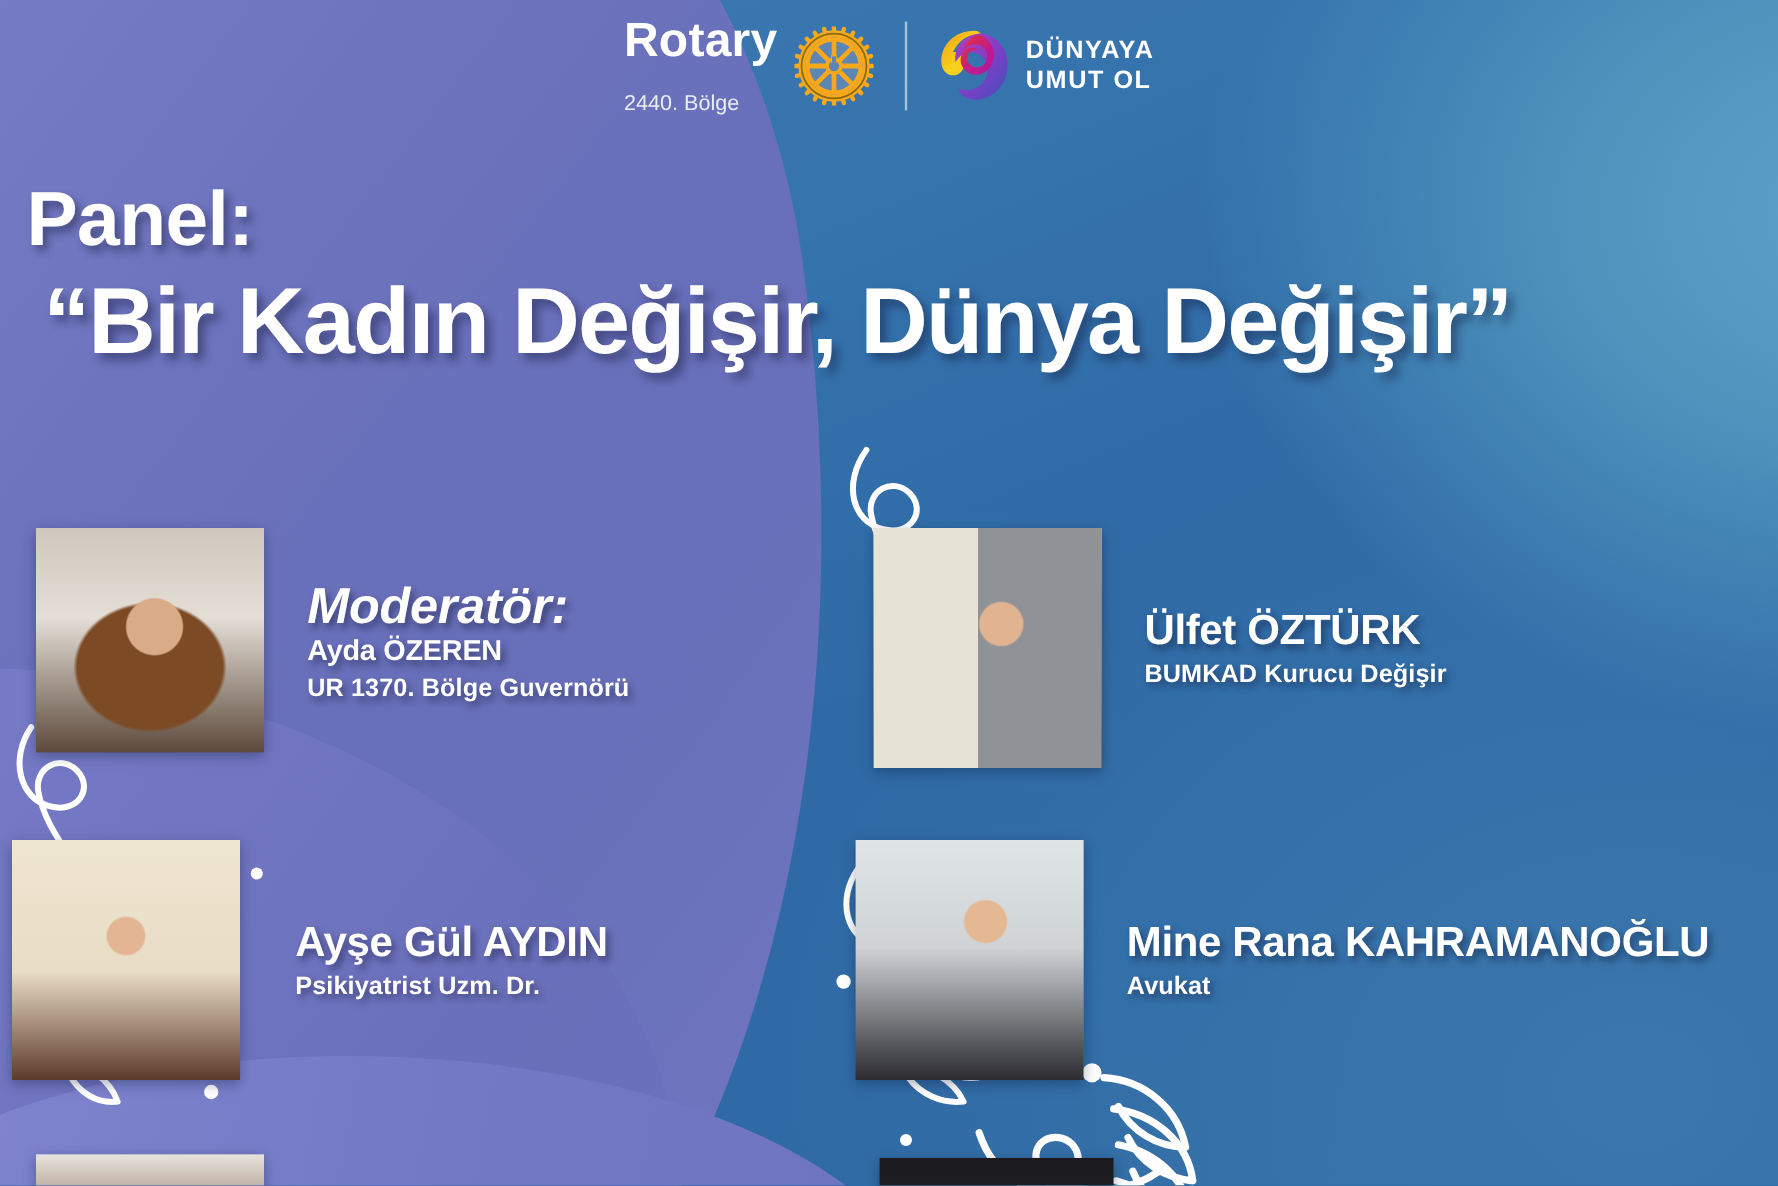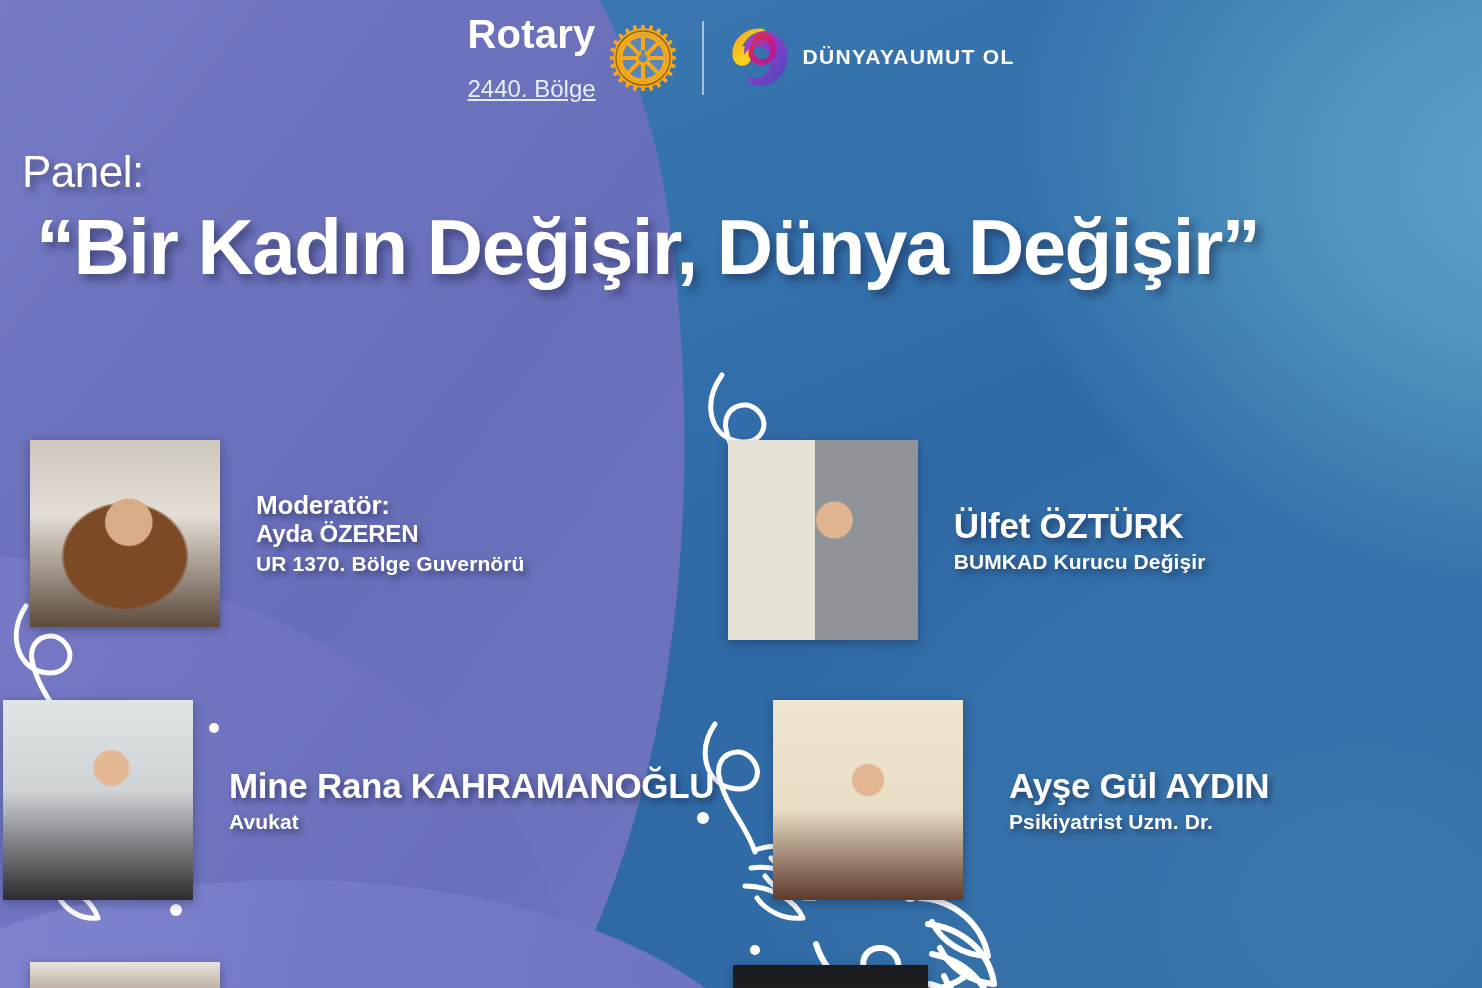--- a/index.html
+++ b/index.html
@@ -42,36 +42,36 @@
     position:absolute;left:0;top:14px;width:100%;
     display:flex;justify-content:center;align-items:center;gap:0;
     z-index:8;
   }
   .rotary-lockup{display:flex;align-items:center;gap:14px;}
   .rotary-words{display:flex;flex-direction:column;align-items:flex-start;line-height:1;}
   .rotary-name{
     color:#ffffff;font-size:40px;font-weight:bold;letter-spacing:.2px;
     font-family:"Liberation Sans",sans-serif;
   }
-  .rotary-region{color:#e8eef5;font-size:24px;margin-top:23px;font-weight:400;text-decoration:underline;}
+  .rotary-region{color:#e8eef5;font-size:18px;margin-top:23px;font-weight:400;}
   .wheel{width:66px;height:66px;display:block;}
   .divider{
     width:2px;height:74px;background:rgba(255,255,255,.55);
     margin:0 26px 0 26px;
   }
   .hope-lockup{display:flex;align-items:center;gap:13px;}
   .hope-mark{width:60px;height:66px;display:block;}
   .hope-words{
-    display:flex;flex-direction:row;color:#fff;
+    display:flex;flex-direction:column;color:#fff;
     font-size:21px;font-weight:bold;letter-spacing:1.3px;line-height:1.18;
   }
   
   .title-wrap{position:absolute;left:22px;top:150px;z-index:7;}
   .title-kicker{
-    color:#fff;font-size:44px;font-weight:normal;letter-spacing:-.5px;
+    color:#fff;font-size:64px;font-weight:bold;letter-spacing:-.5px;
     text-shadow:4px 5px 7px rgba(20,25,60,.45);
     line-height:1.0;margin:0 0 12px 0;
   }
   .title-main{
     color:#fff;font-size:78px;font-weight:bold;letter-spacing:-1.5px;
     text-shadow:5px 6px 8px rgba(20,25,60,.45);
     line-height:1.02;margin:14px;white-space:nowrap;
   }
   
   .grid{position:absolute;left:0;top:440px;width:1482px;z-index:7;}
@@ -80,21 +80,21 @@
   .cell.left{width:700px;padding-left:30px;}
   .cell.right{width:760px;padding-left:3px;}
   .photo{
     width:190px;height:187px;flex:0 0 190px;
     background-size:cover;background-position:center top;
     box-shadow:0 3px 10px rgba(10,20,50,.35);
   }
   .photo.tall{height:200px;}
   .person{margin-left:36px;color:#fff;text-shadow:3px 4px 6px rgba(18,24,58,.5);}
   .person.r{margin-left:36px;}
-  .role-line{font-size:26px;font-weight:bold;line-height:1.14;letter-spacing:-.2px;}
+  .role-line{font-size:42px;font-weight:bold;line-height:1.14;letter-spacing:-.2px;font-style:italic;}
   .name-line{font-size:24px;font-weight:bold;line-height:1.14;letter-spacing:-.2px;}
   .sub-line{font-size:21px;font-weight:bold;margin-top:5px;letter-spacing:.1px;}
   .name-big{font-size:35px;font-weight:bold;line-height:1.12;letter-spacing:-.3px;white-space:nowrap;}
   
   .deco{position:absolute;pointer-events:none;z-index:6;}
   .deco svg{display:block;overflow:visible;}
   .deco path,.deco circle.ln{fill:none;stroke:#ffffff;stroke-linecap:round;stroke-linejoin:round;}
   .dot{fill:#ffffff;}
   
   .p1{background:
@@ -294,34 +294,34 @@
       <div class="cell right">
         <div class="photo p2 tall"></div>
         <div class="person r">
           <div class="name-big">Ülfet ÖZTÜRK</div>
           <div class="sub-line">BUMKAD Kurucu Değişir</div>
         </div>
       </div>
     </div>
 
     <div class="row" style="margin-top:60px;">
+      <div class="cell left" style="padding-left:10px;">
+        <div class="photo p3 tall"></div>
+        <div class="person" style="margin-left:46px;">
+          <div class="name-big">Ayşe Gül AYDIN</div>
+          <div class="sub-line">Psikiyatrist Uzm. Dr.</div>
+        </div>
+      </div>
       <div class="cell right">
         <div class="photo p4 tall"></div>
         <div class="person r">
           <div class="name-big">Mine Rana KAHRAMANOĞLU</div>
           <div class="sub-line">Avukat</div>
         </div>
       </div>
-      <div class="cell left" style="padding-left:10px;">
-        <div class="photo p3 tall"></div>
-        <div class="person" style="margin-left:46px;">
-          <div class="name-big">Ayşe Gül AYDIN</div>
-          <div class="sub-line">Psikiyatrist Uzm. Dr.</div>
-        </div>
-      </div>
     </div>
 
   </div>
 
   <div class="photo p5" style="position:absolute;left:30px;top:962px;width:190px;height:120px;z-index:7;"></div>
   <div class="photo p6" style="position:absolute;left:733px;top:965px;width:195px;height:120px;z-index:7;"></div>
 
 </div>
 
 </body></html>

